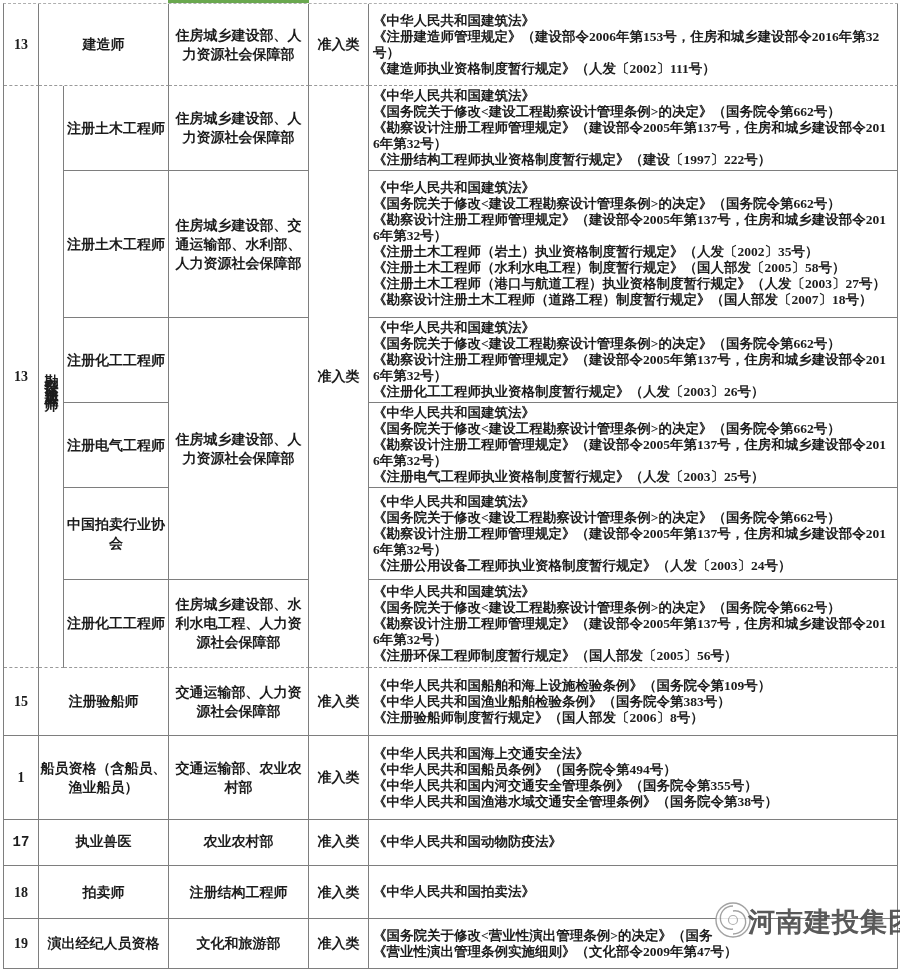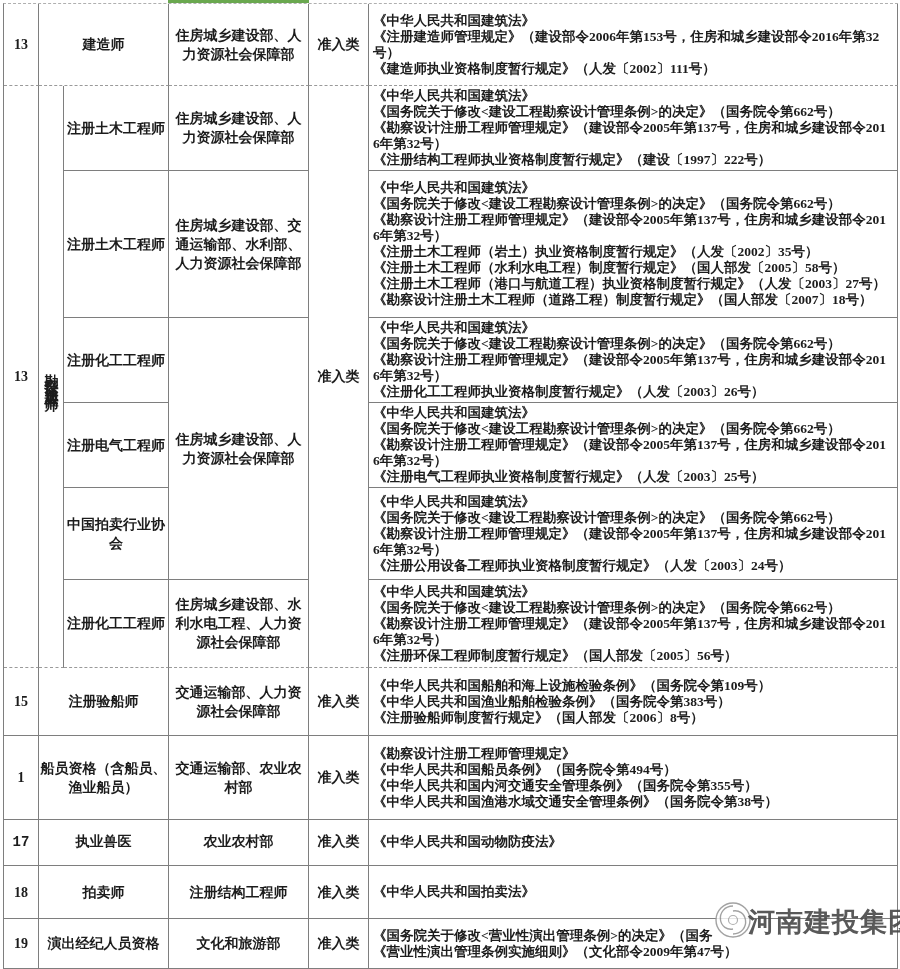--- a/index.html
+++ b/index.html
@@ -188,21 +188,21 @@
 《注册验船师制度暂行规定》（国人部发〔2006〕8号）</div>
           </td>
     </tr>
 
     <tr class="h84">
       <td>1</td>
       <td colspan="2">船员资格（含船员、渔业船员）</td>
       <td class="dept">交通运输部、农业农村部</td>
       <td>准入类</td>
       <td class="legal">
-            <div class="lines">《勘察设计注册工程师管理规定》
+            <div class="lines">《中华人民共和国海上交通安全法》
 《中华人民共和国船员条例》（国务院令第494号）
 《中华人民共和国内河交通安全管理条例》（国务院令第355号）
 《中华人民共和国渔港水域交通安全管理条例》（国务院令第38号）</div>
           </td>
     </tr>
 
     <tr class="h46">
       <td>17</td>
       <td colspan="2">执业兽医</td>
       <td class="dept">农业农村部</td>

